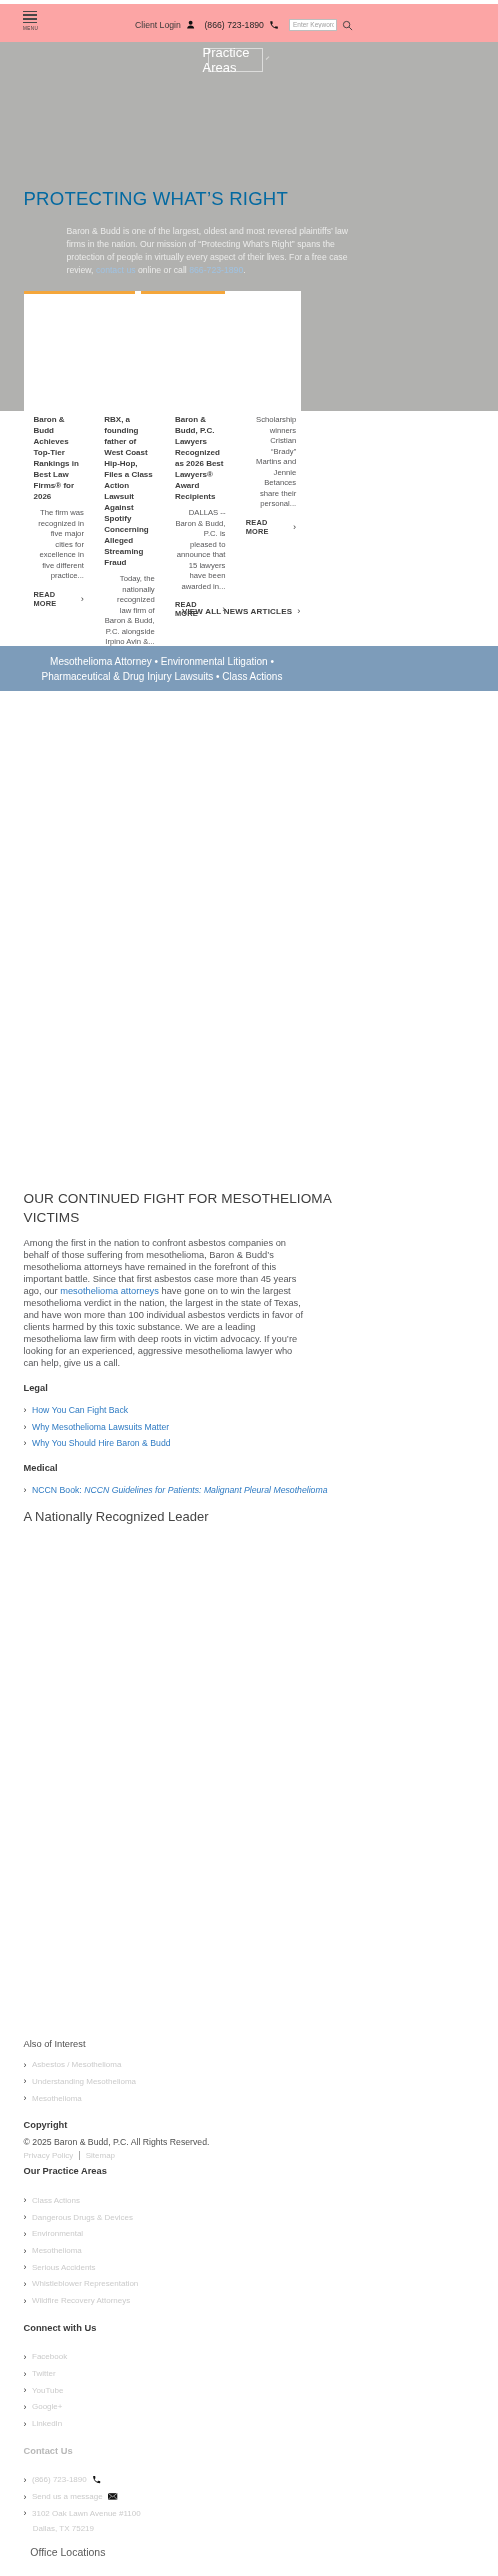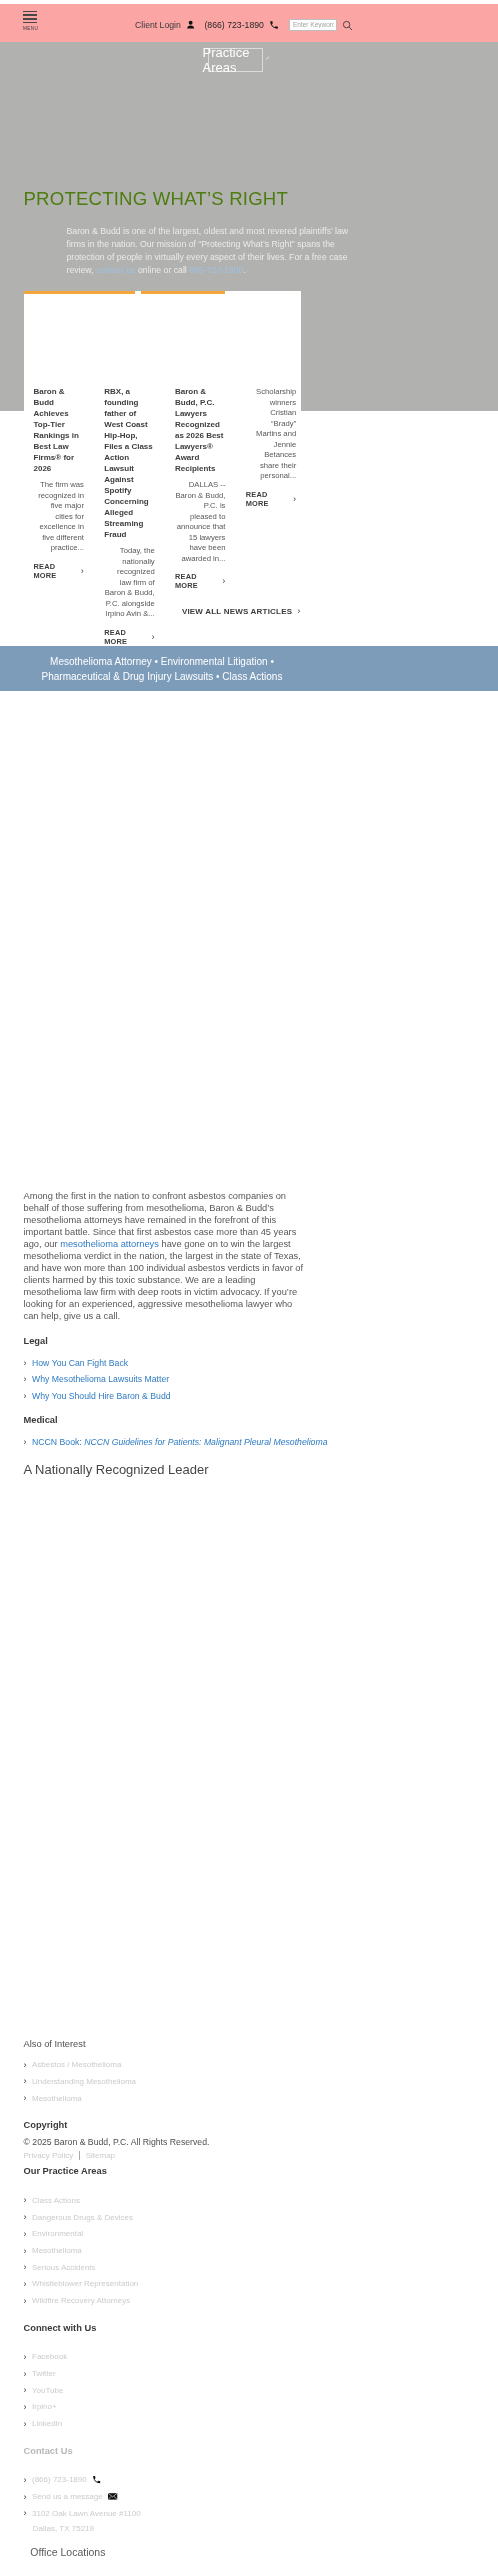--- a/index.html
+++ b/index.html
@@ -17,30 +17,30 @@
   .phone-number { font-size:8.7px; color:#262626; margin-left:8.7px; }
   .search-box { margin-left:10px; width:48px; height:11.8px; border:0.6px solid #bdbdbd; font-size:6.5px; color:#555; padding:0 2.5px; font-family:"Liberation Sans", sans-serif; }
   .search-box::placeholder { color:#9f9f9f; }
   .magnifier { margin-left:5px; cursor:pointer; display:flex; }
 
   
   .hero { position:absolute; top:42px; left:0; width:499px; height:369px; background:#b1b1af; }
   .pa-button { position:absolute; top:48px; left:208px; width:55px; height:23.5px; border:0.6px solid rgba(255,255,255,.55);
     color:#fff; font-size:13px; display:flex; align-items:center; justify-content:center; gap:18px; cursor:pointer; }
   .pa-chevron { width:4.3px; height:4.3px; border-right:0.9px solid #d8d8d6; border-bottom:0.9px solid #d8d8d6; transform:rotate(45deg); margin-top:-2.5px; }
-  .hero-title { position:absolute; top:188px; left:23.5px; color:#4d7c0f; font-size:18.6px; font-weight:400; letter-spacing:0.2px; white-space:nowrap;text-align:center; }
+  .hero-title { position:absolute; top:188px; left:23.5px; color:#0369a1; font-size:18.6px; font-weight:400; letter-spacing:0.2px; white-space:nowrap;text-align:center; }
   .hero-intro { position:absolute; top:225px; left:23.5px; width:291px; font-size:8.7px; line-height:13px; color:#ebebea;margin-left:43px; }
   .hero-intro a { color:#9fc2e2; text-decoration:none; cursor:pointer; }
 
   
   .cards-wrap { position:absolute; top:291px; left:23.5px; width:277px; background:#fff; padding-top:3.1px; }
   .obar { position:absolute; top:0; height:3.1px; background:#f4a63b; }
   .obar.b1 { left:0; width:111px; }
   .obar.b2 { left:117px; width:84px; }
-  .cards { display:flex; gap:6px; }
+  .cards { display:flex; gap:6px;margin-top:28px; }
   .card { width:66px; background:#fff; padding:0 4.3px 8.7px 10px; }
   .card-img { height:87px; background:#fff; }
   .card-title { font-size:8px; font-weight:bold; color:#3d3d3d; line-height:11px; margin-top:5px; cursor:pointer; }
   .card-excerpt { font-size:7.7px; color:#58585a; line-height:10.5px; margin-top:6.2px;text-align:right; }
   .read-more { margin-top:8px; font-size:7.4px; font-weight:bold; letter-spacing:0.2px; color:#3d3d3d; cursor:pointer; display:flex; align-items:center; gap:5px; }
   .read-more .rchev { font-weight:400; font-size:9.3px; color:#3d3d3d; }
   .view-all { position:absolute; top:606px; left:23.5px; width:277px; text-align:right; font-size:8px; font-weight:bold;
     letter-spacing:0.2px; color:#3d3d3d; cursor:pointer; }
   .view-all .rchev { font-weight:400; font-size:9.3px; margin-left:5px; }
 
@@ -170,20 +170,21 @@
   <div class="view-all"><span>VIEW ALL NEWS ARTICLES</span><span class="rchev">›</span></div>
 
   <div class="banner">
     <div class="banner-text">
       <div>Mesothelioma Attorney • Environmental Litigation •</div>
       <div>Pharmaceutical &amp; Drug Injury Lawsuits • Class Actions</div>
     </div>
   </div>
 
   <div class="fight">
+    <h2>OUR CONTINUED FIGHT FOR MESOTHELIOMA VICTIMS</h2>
     <p class="body"><span>Among the first in the nation to confront asbestos companies on behalf of those suffering from mesothelioma, Baron &amp; Budd’s mesothelioma attorneys have remained in the forefront of this important battle. Since that first asbestos case more than 45 years ago, our </span><a>mesothelioma attorneys</a><span> have gone on to win the largest mesothelioma verdict in the nation, the largest in the state of Texas, and have won more than 100 individual asbestos verdicts in favor of clients harmed by this toxic substance. We are a leading mesothelioma law firm with deep roots in victim advocacy. If you’re looking for an experienced, aggressive mesothelioma lawyer who can help, give us a call.</span></p>
 
     <div class="subhead">Legal</div>
     <div class="linkrow">
         <span class="chev">›</span>
         <a>How You Can Fight Back</a>
       </div>
     <div class="linkrow">
         <span class="chev">›</span>
         <a>Why Mesothelioma Lawsuits Matter</a>
@@ -262,21 +263,21 @@
     <div class="f-row">
         <span class="chev">›</span>
         <a>Twitter</a>
       </div>
     <div class="f-row">
         <span class="chev">›</span>
         <a>YouTube</a>
       </div>
     <div class="f-row">
         <span class="chev">›</span>
-        <a>Irpino+</a>
+        <a>Google+</a>
       </div>
     <div class="f-row">
         <span class="chev">›</span>
         <a>LinkedIn</a>
       </div>
 
     <div class="contact-head mt-block">Contact Us</div>
     <div class="list-space"></div>
     <div class="f-row">
         <span class="chev">›</span>

